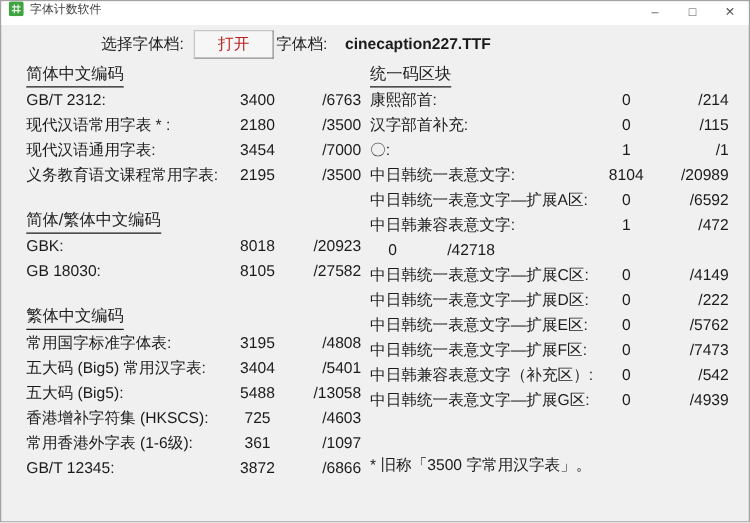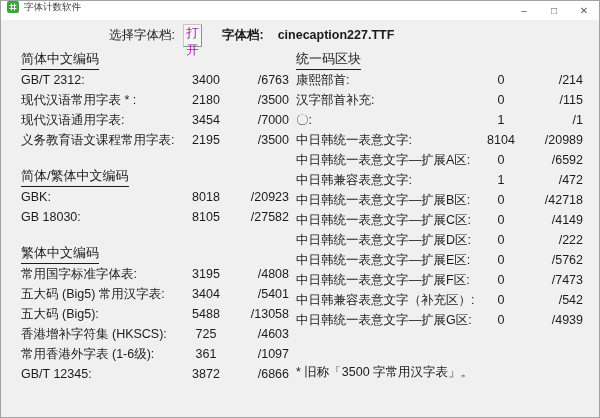--- a/index.html
+++ b/index.html
@@ -19,28 +19,28 @@
   }
   .app-icon { width:12px; height:12px; display:inline-flex; }
   .title { font-size:9.5px; margin-left:5px; color:#3c3c3c; }
   .win-controls { margin-left:auto; display:flex; height:100%; }
   .win-btn {
     width:30px; height:100%; display:flex; align-items:center; justify-content:center;
     font-size:10px; color:#595959; cursor:default; line-height:1;
   }
 
   
-  .toolbar { height:30px; display:flex; align-items:center; padding-left:108px; font-size:12.5px; }
+  .toolbar { height:30px; display:flex; align-items:center; padding-left:80px; font-size:12.5px; }
   .open-btn {
-    margin-left:8px; width:19px; height:23px;
-    background:#f6f6f6; font-size:12.5px; color:#a21caf;
+    margin-left:8px; width:64px; height:23px;
+    background:#f6f6f6; font-size:12.5px; color:#b91c1c;
     border:1px solid #c6c6c6; border-right-color:#8d8d8d; border-bottom-color:#8d8d8d;
     font-family:Liberation Sans, sans-serif;
   }
-  .file-label { margin-left:20px; font-weight:700; }
+  .file-label { margin-left:2px; font-weight:400; }
   .file-name { margin-left:14px; font-weight:700; }
 
   
   .col { position:absolute; top:49px; }
   .col-left  { left:20px;  width:268px; }
   .col-right { left:295px; width:287px; }
   .section + .section { margin-top:17px; }
   .row { display:flex; align-items:center; height:20px; font-size:12.5px; white-space:nowrap; }
   .header-text { font-weight:400; font-size:13px; border-bottom:1.5px solid #1b1b1b; padding-bottom:1px; }
   .lbl { flex:1; overflow:hidden; }
@@ -185,21 +185,20 @@
           <span class="lbl">中日韩统一表意文字—扩展A区:</span>
           <span class="cnt">0</span>
           <span class="tot">/6592</span>
         </div>
         <div class="row">
           <span class="lbl">中日韩兼容表意文字:</span>
           <span class="cnt">1</span>
           <span class="tot">/472</span>
         </div>
         <div class="row">
-          <span class="lbl">中日韩统一表意文字—扩展B区:</span>
           <span class="cnt">0</span>
           <span class="tot">/42718</span>
         </div>
         <div class="row">
           <span class="lbl">中日韩统一表意文字—扩展C区:</span>
           <span class="cnt">0</span>
           <span class="tot">/4149</span>
         </div>
         <div class="row">
           <span class="lbl">中日韩统一表意文字—扩展D区:</span>

